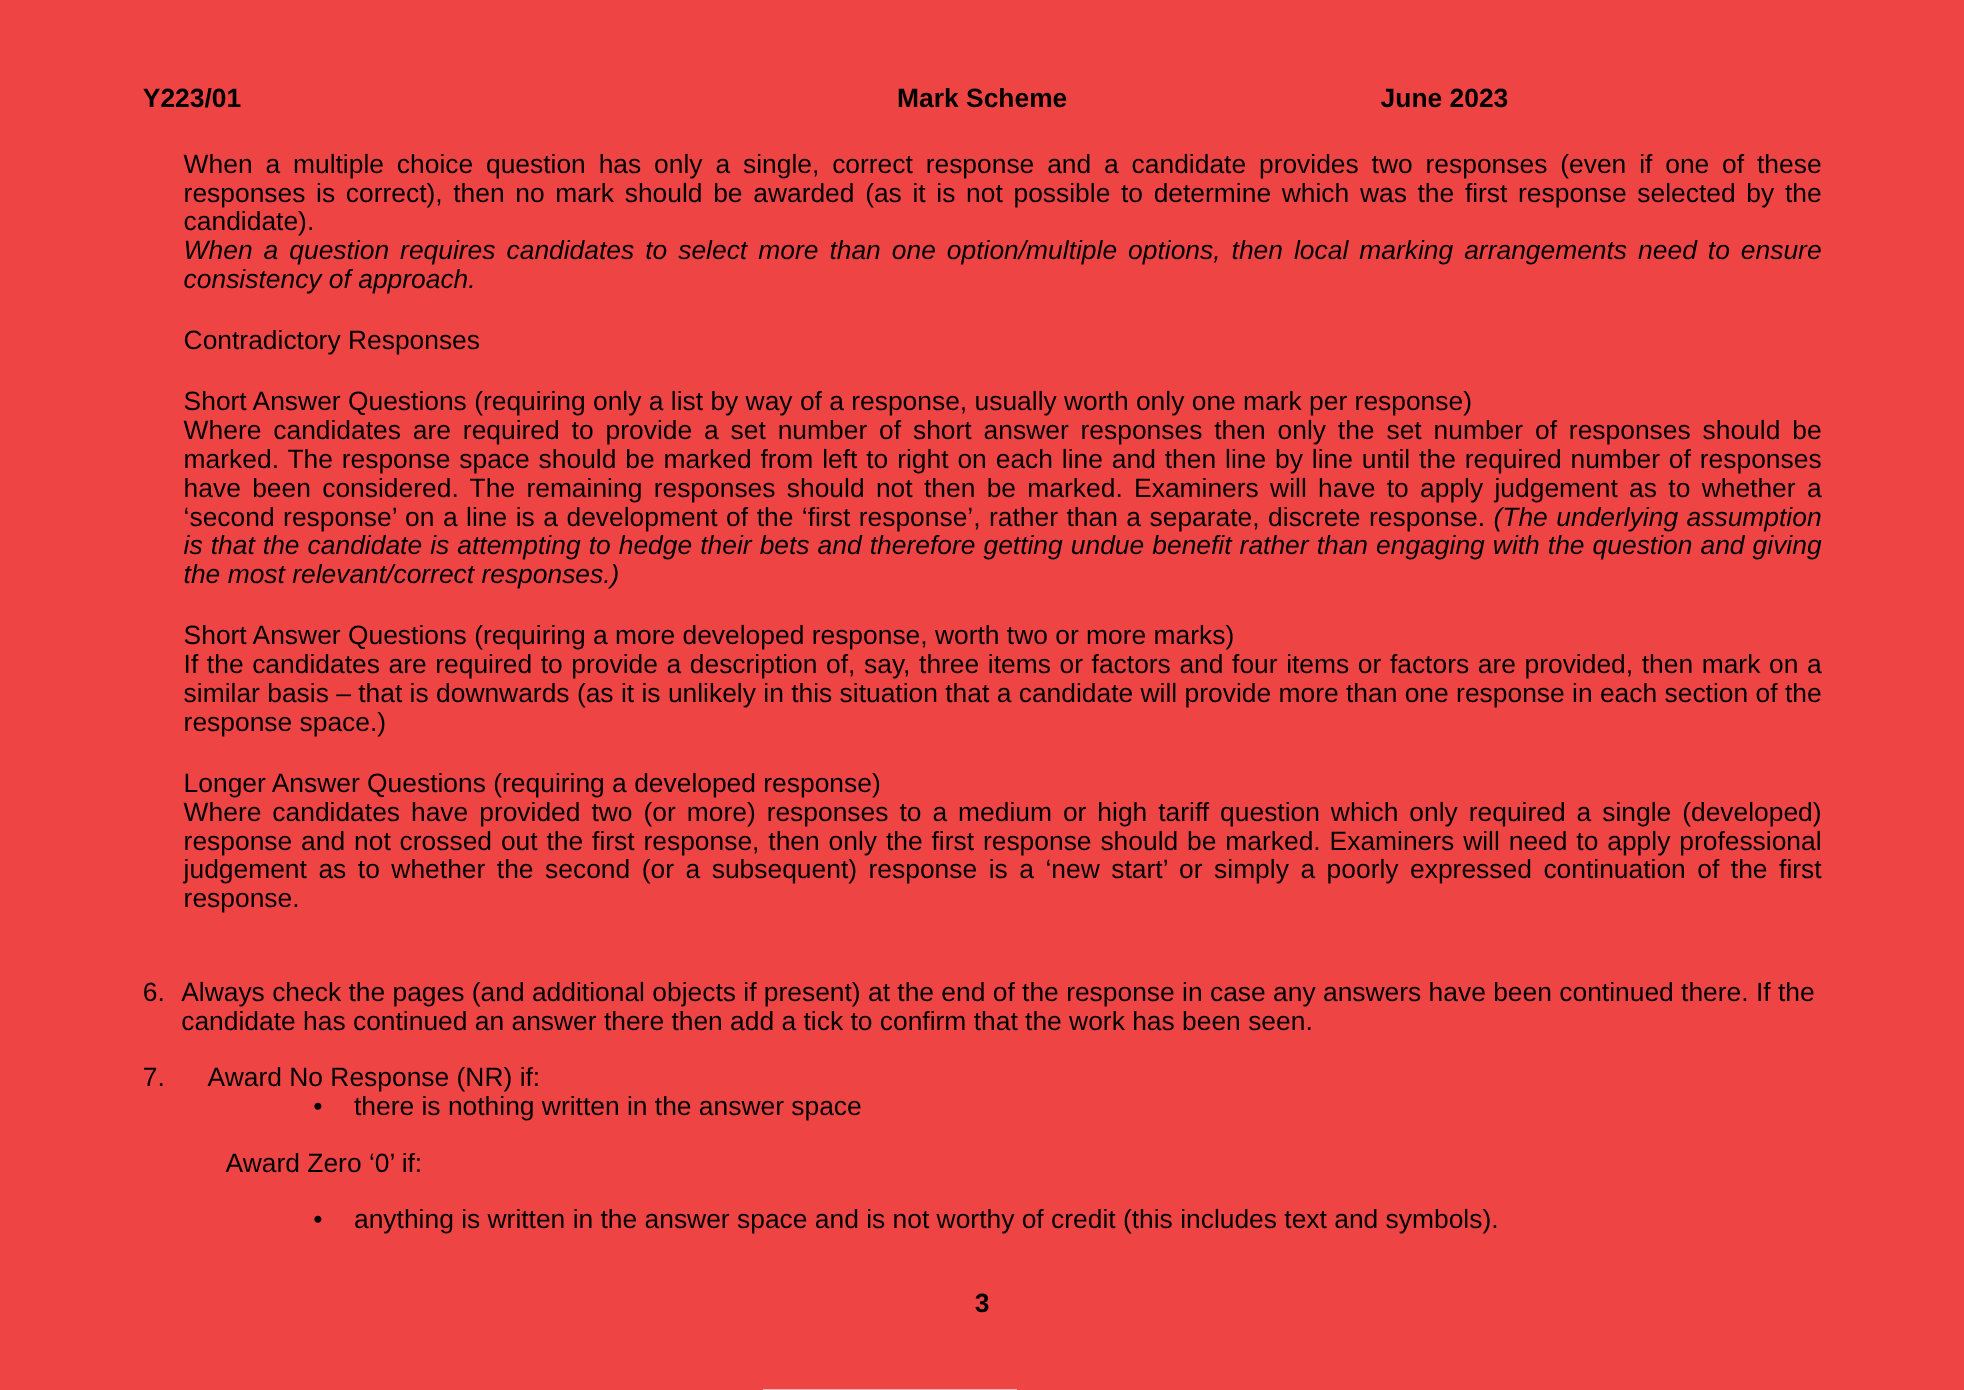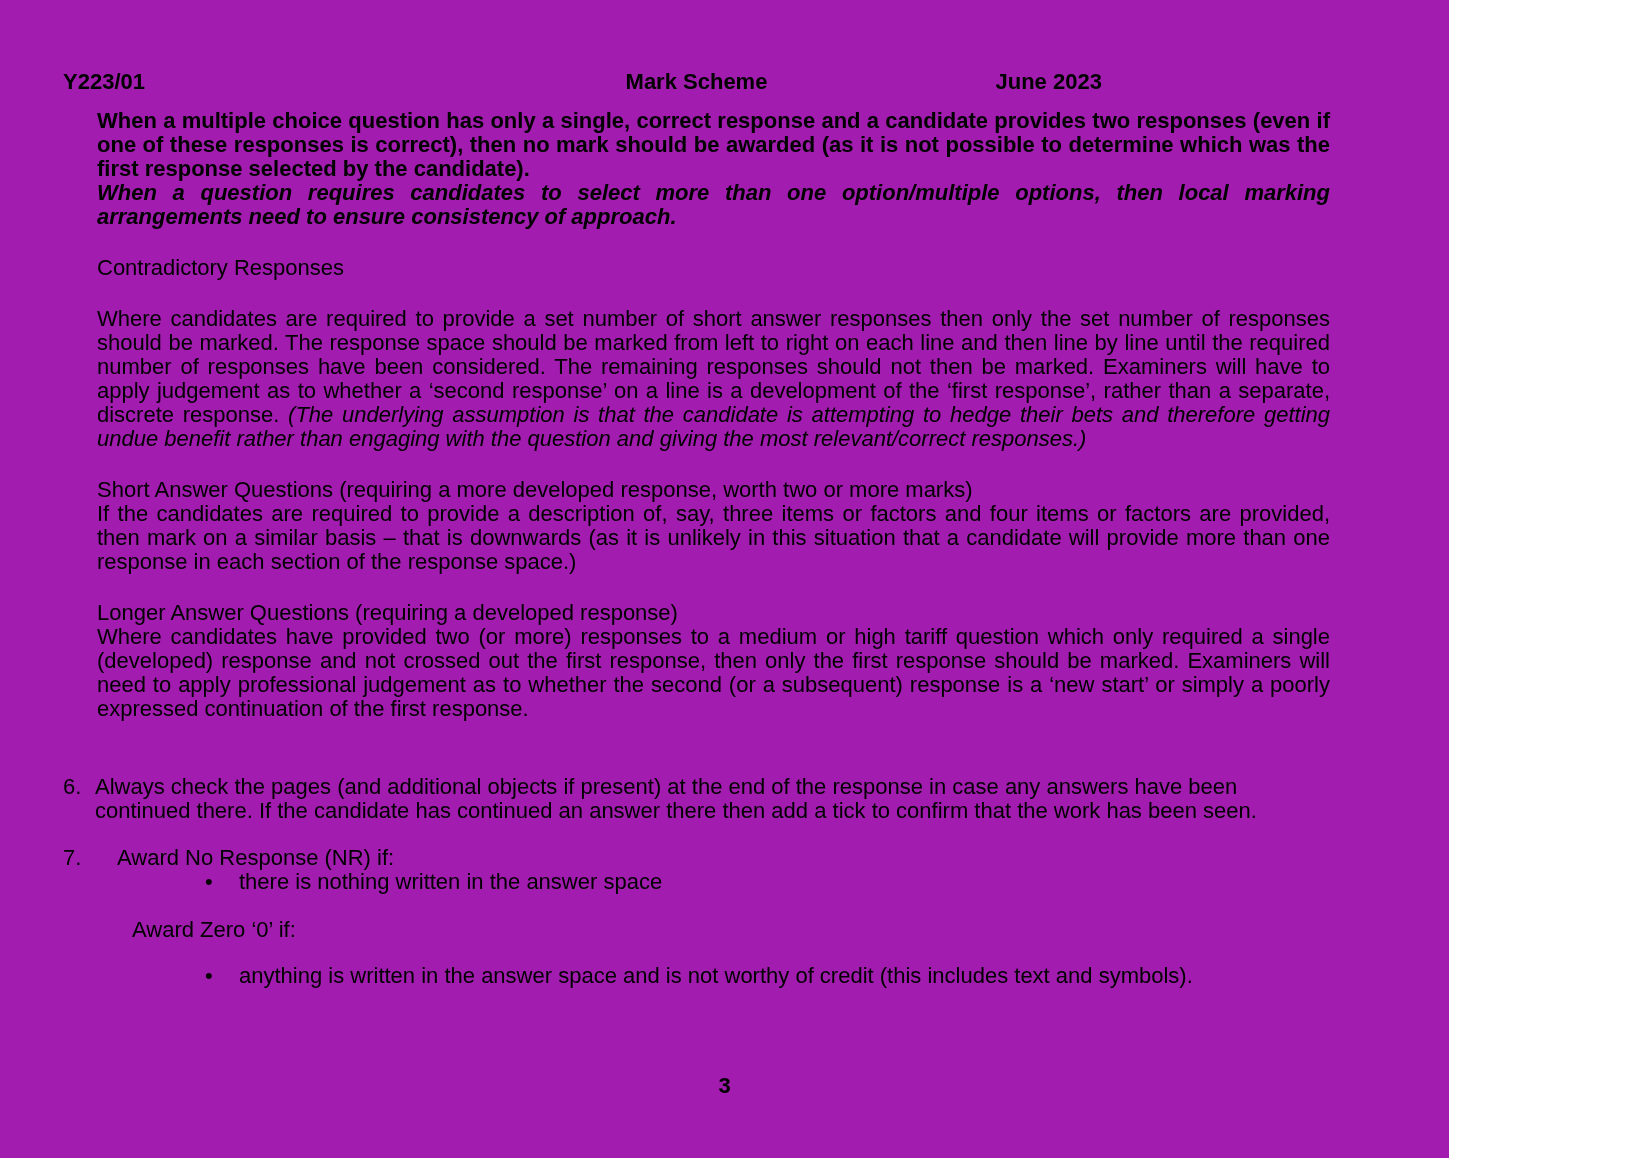--- a/index.html
+++ b/index.html
@@ -2,50 +2,50 @@
 <html><head>
 <meta charset="utf-8">
 <style>
   html, body {
     margin: 0;
     padding: 0;
     background: #ffffff;
   }
   .page {
     position: relative;
-    width: 1449px;
+    width: 1637px;
     height: 1158px;
-    background: #a21caf;
+    background: #ef4444;
     color: #000000;
     font-family: "Liberation Sans", sans-serif;
     font-size: 22px;
     line-height: 24px;
     overflow: hidden;
     box-sizing: border-box;
-    padding: 70px 119px 0 63px;
+    padding: 70px 119px 0 119px;
   }
   .b { font-weight: normal; }
   .i { font-style: italic; }
 
   .hdr {
     display: grid;
     grid-template-columns: 1fr auto 1fr;
     font-weight: bold;
     line-height: 24px;
   }
   .hdr-center { text-align: left; }
   .hdr-right  { text-align: center; }
 
   p { margin: 0; }
 
   .block {
     margin: 27px 0 0 34px;
     text-align: justify;
   }
-  .block.first { margin-top: 15px; font-weight: bold; }
+  .block.first { margin-top: 31px; }
 
   .numitem {
     display: flex;
     margin-top: 54px;
   }
   .numitem .num { flex: 0 0 32px; }
   .numitem.seven { margin-top: 23px; }
   .numitem.seven .num { flex: 0 0 54px; }
   .numitem .itext { flex: 1 1 auto; }
 
@@ -83,20 +83,21 @@
   <div class="block first">
     <p>When a multiple choice question has only a single, correct response and a candidate provides two responses (even if one of these responses is correct), then no mark should be awarded (as it is not possible to determine which was the first response selected by the candidate).</p>
     <p class="i">When a question requires candidates to select more than one option/multiple options, then local marking arrangements need to ensure consistency of approach.</p>
   </div>
 
   <div class="block">
     <p class="b">Contradictory Responses</p>
   </div>
 
   <div class="block">
+    <p><span class="b">Short Answer Questions</span><span> (requiring only a list by way of a response, usually worth only </span><span class="b">one mark per response</span><span>)</span></p>
     <p><span>Where candidates are required to provide a set number of short answer responses then only the set number of responses should be marked. The response space should be marked from left to right on each line and then line by line until the required number of responses have been considered.  The remaining responses should not then be marked. Examiners will have to apply judgement as to whether a ‘second response’ on a line is a development of the ‘first response’, rather than a separate, discrete response.  </span><span class="i">(The underlying assumption is that the candidate is attempting to hedge their bets and therefore getting undue benefit rather than engaging with the question and giving the most relevant/correct responses.)</span></p>
   </div>
 
   <div class="block">
     <p><span class="b">Short Answer Questions</span><span> (requiring a more developed response, worth </span><span class="b">two or more marks</span><span>)</span></p>
     <p>If the candidates are required to provide a description of, say, three items or factors and four items or factors are provided, then mark on a similar basis – that is downwards (as it is unlikely in this situation that a candidate will provide more than one response in each section of the response space.)</p>
   </div>
 
   <div class="block">
     <p><span class="b">Longer Answer Questions</span><span> (requiring a developed response)</span></p>

